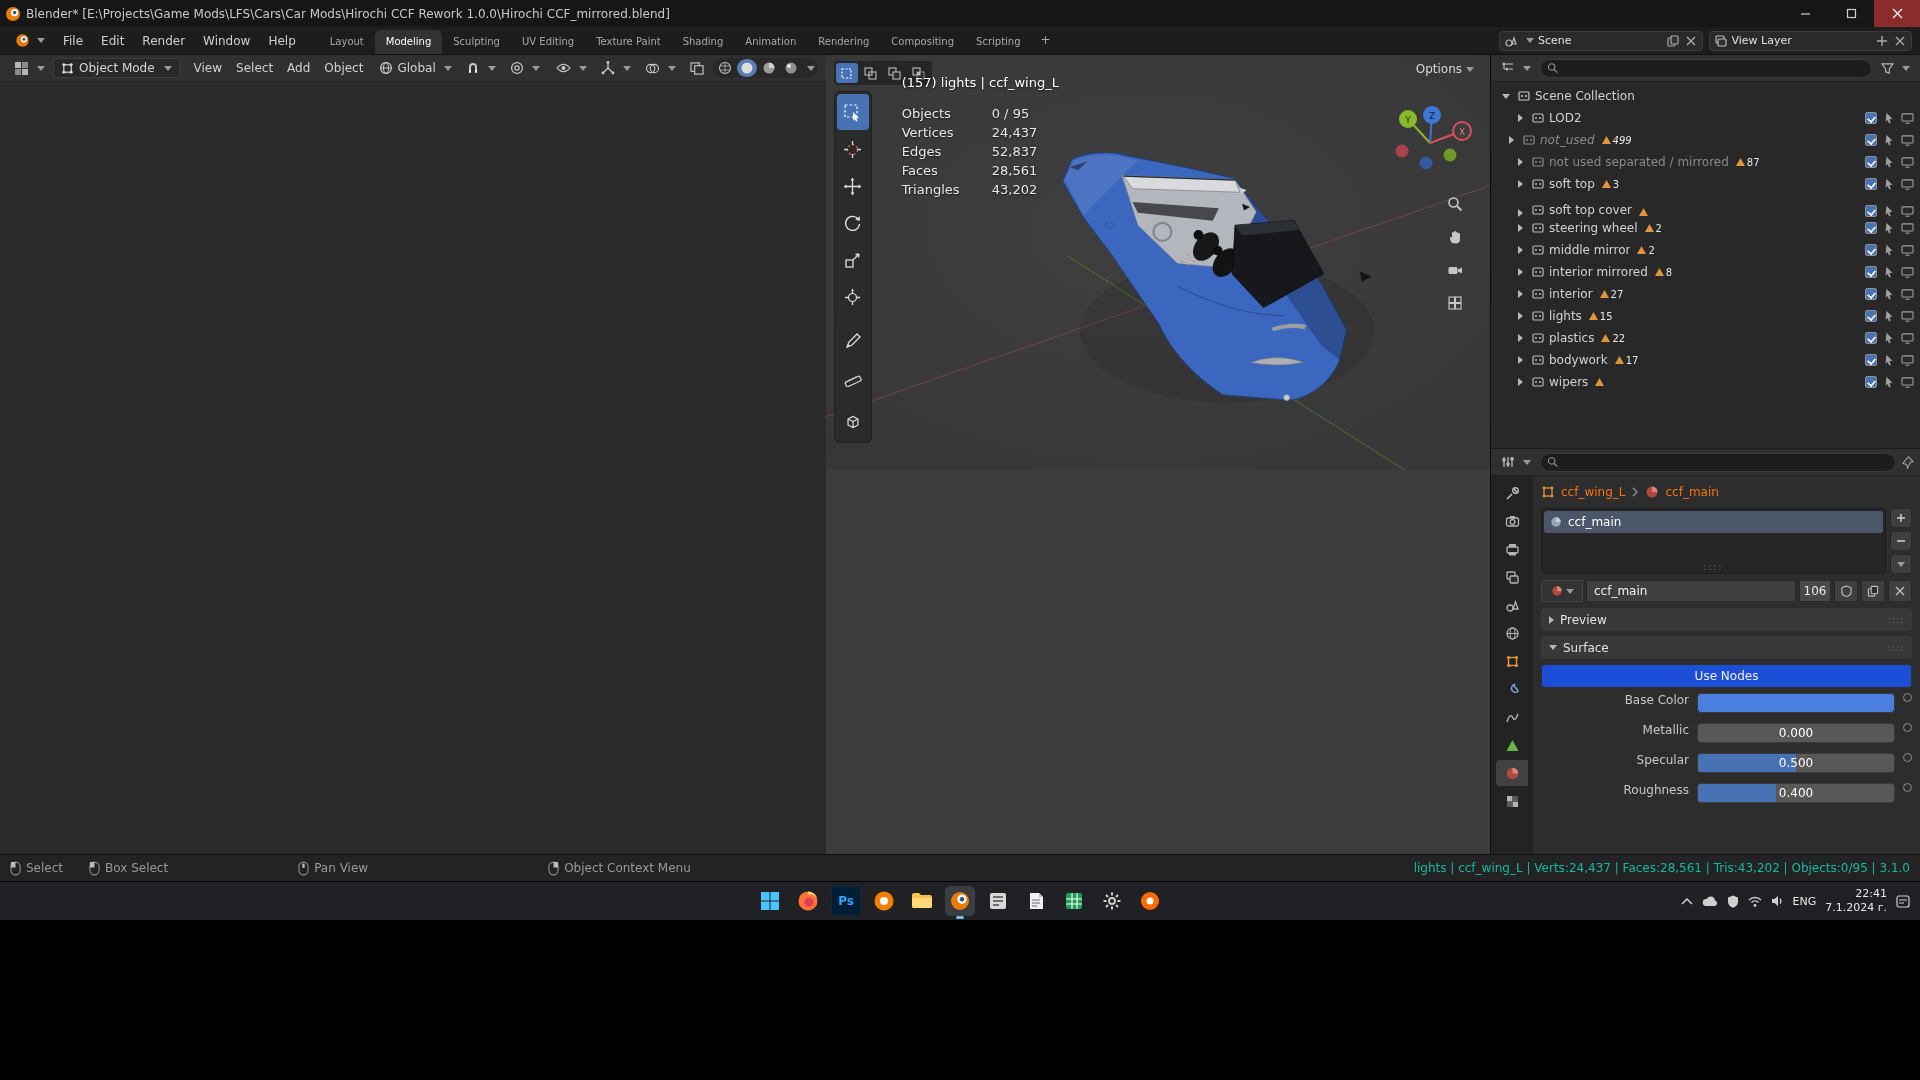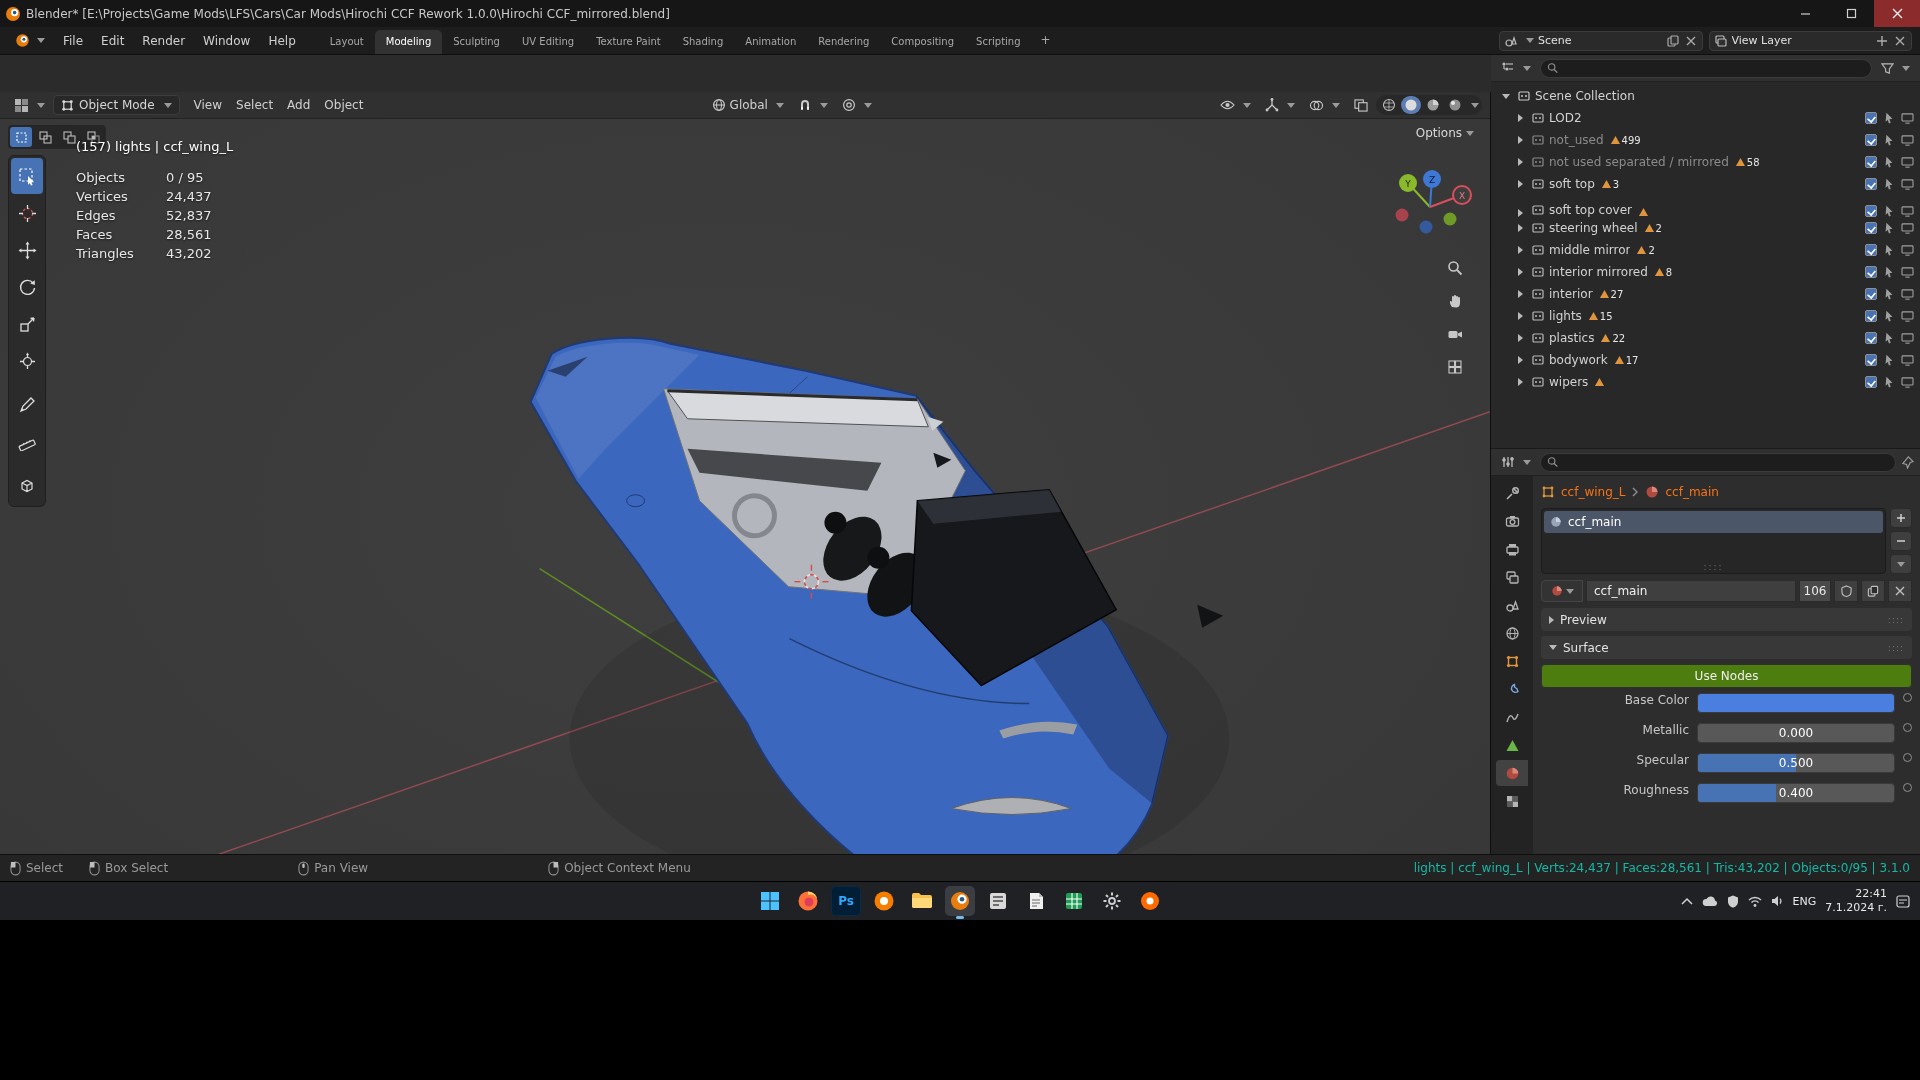--- a/index.html
+++ b/index.html
@@ -30,21 +30,21 @@
   .ws-tab { padding:6px 11px 7px; color:#a8a8a8; font-size:10px; border-radius:5px 5px 0 0; white-space:nowrap; }
   .ws-tab.active { background:#323232; color:#fff; }
   .ws-add { padding:6px 9px 7px; color:#a8a8a8; }
   .mb-right { width:429px; flex:0 0 auto; display:flex; gap:6px; padding:0 8px; }
   .id-widget { display:flex; align-items:center; background:#2a2a2a; border:1px solid #3c3c3c; border-radius:4px; height:20px; padding:0 4px; gap:4px; flex:1; }
   .id-widget .nm { color:#e0e0e0; flex:1; font-size:11px; white-space:nowrap; overflow:hidden; }
   .mini-ic { width:14px; height:14px; flex:0 0 auto; }
 
   
   .content { display:flex; flex:1 1 auto; min-height:0; }
-  .left-col { width:1491px; display:flex; flex-direction:column; border-right:1px solid #0d0d0d;margin-top:37px; }
+  .left-col { width:1491px; display:flex; border-right:1px solid #0d0d0d; }
   .right-col { width:429px; display:flex; flex-direction:column; background:#282828; }
 
   
   .vp-header { height:27px; background:#303030; border-bottom:1px solid #222; display:flex; align-items:center; padding:0 8px; gap:2px; flex:0 0 auto; }
   .vh-btn { display:flex; align-items:center; gap:4px; padding:3px 6px; border-radius:3px; color:#d0d0d0; }
   .mode-dd { background:#282828; border:1px solid #3d3d3d; border-radius:4px; display:flex; align-items:center; gap:5px; padding:2px 7px; margin-right:6px; }
   .vh-spacer { flex:1; }
   .shade-group { display:flex; align-items:center; background:#282828; border-radius:10px; padding:1px 3px; gap:2px; }
   .shade-btn { width:20px; height:18px; border-radius:9px; display:flex; align-items:center; justify-content:center; }
   .shade-btn.active { background:#5b7db1; }
@@ -104,21 +104,21 @@
   .slot-grip { position:absolute; bottom:1px; left:50%; transform:translateX(-50%); color:#707070; font-size:9px; letter-spacing:2px; }
   .slot-ops { display:flex; flex-direction:column; gap:3px; width:22px; }
   .sq-btn { width:22px; height:20px; background:#3f3f3f; border:1px solid #2a2a2a; border-radius:4px; display:flex; align-items:center; justify-content:center; }
   .mat-row { display:flex; align-items:center; gap:3px; height:24px; }
   .browse-btn { width:42px; height:22px; background:#333; border:1px solid #444; border-radius:4px 0 0 4px; display:flex; align-items:center; justify-content:center; gap:3px; }
   .name-field { flex:1; height:22px; background:#3f3f3f; border:1px solid #2a2a2a; display:flex; align-items:center; padding:0 7px; color:#f0f0f0; }
   .users-btn { height:22px; min-width:32px; background:#4a4a4a; border:1px solid #2a2a2a; display:flex; align-items:center; justify-content:center; color:#e8e8e8; }
   .mini-btn { width:24px; height:22px; background:#3f3f3f; border:1px solid #2a2a2a; display:flex; align-items:center; justify-content:center; }
   .panel-hdr { height:23px; background:#383838; border-radius:4px; display:flex; align-items:center; gap:6px; padding:0 8px; color:#e3e3e3; }
   .panel-hdr .grip { margin-left:auto; color:#6f6f6f; font-size:9px; letter-spacing:1px; }
-  .usenodes { height:24px; background:#4d7c0f; border:1px solid #303030; border-radius:4px; display:flex; align-items:center; justify-content:center; color:#efefef;text-align:center; }
+  .usenodes { height:24px; background:#1d4ed8; border:1px solid #303030; border-radius:4px; display:flex; align-items:center; justify-content:center; color:#efefef;text-align:center; }
   .field-row { display:flex; height:25px; gap:8px; }
   .field-label { width:148px; text-align:right; color:#c7c7c7; flex:0 0 auto; }
   .widget { flex:1; height:20px; border-radius:4px; position:relative; overflow:hidden; background:#585858; border:1px solid #3a3a3a; }
   .widget .fill { position:absolute; left:0; top:0; bottom:0; background:#4772b3; }
   .widget .val { position:absolute; inset:0; display:flex; align-items:center; justify-content:center; color:#fff; font-size:12px; }
   .anim-dot { width:9px; height:9px; border:1.5px solid #8f8f8f; border-radius:50%; flex:0 0 auto; }
 
   
   .statusbar { height:27px; background:#232323; border-top:1px solid #0f0f0f; display:flex; align-items:center; padding:0 10px; flex:0 0 auto; color:#9a9a9a; }
   .hint { display:flex; align-items:center; gap:5px; }
@@ -618,21 +618,21 @@
             <svg width="12" height="12" viewBox="0 0 14 14">
                 <path d="M4,1 L11,8 L7.5,8.5 L9,12.5 L7,13.3 L5.5,9.3 L3,11.5 Z" fill="#9f9f9f"></path>
               </svg>
             <svg width="13" height="11" viewBox="0 0 15 13">
                 <rect x="1" y="1" width="13" height="8.5" rx="1" fill="none" stroke="#9f9f9f" stroke-width="1.3"></rect>
                 <line x1="5" y1="12" x2="10" y2="12" stroke="#9f9f9f" stroke-width="1.3"></line>
               </svg>
           </span>
         </div>
 
-        <div class="ol-row dim" style="padding-left:22px;">
+        <div class="ol-row dim" style="padding-left:13px;font-style:italic;">
           <span class="ol-indent">
               <span class="tri-r"></span>
             </span>
           <svg width="14" height="14" viewBox="0 0 14 14">
               <rect x="2" y="3" width="10" height="8" rx="1" fill="none" stroke="#8a8a8a" stroke-width="1.2"></rect>
               <circle cx="5" cy="7" r="1" fill="#8a8a8a"></circle>
               <circle cx="9" cy="7" r="1" fill="#8a8a8a"></circle>
             </svg>
           <span class="name">not_used</span>
           <span class="ol-badge">
@@ -660,21 +660,21 @@
           <svg width="14" height="14" viewBox="0 0 14 14">
               <rect x="2" y="3" width="10" height="8" rx="1" fill="none" stroke="#8a8a8a" stroke-width="1.2"></rect>
               <circle cx="5" cy="7" r="1" fill="#8a8a8a"></circle>
               <circle cx="9" cy="7" r="1" fill="#8a8a8a"></circle>
             </svg>
           <span class="name">not used separated / mirrored</span>
           <span class="ol-badge">
               <svg width="11" height="10" viewBox="0 0 12 11">
                 <path d="M6,1 L11,10 H1 Z" fill="#e0953d"></path>
               </svg>
-              <span class="cnt">58</span>
+              <span class="cnt">87</span>
             </span>
           <span class="ol-toggles">
             <span class="cbx"></span>
             <svg width="12" height="12" viewBox="0 0 14 14">
                 <path d="M4,1 L11,8 L7.5,8.5 L9,12.5 L7,13.3 L5.5,9.3 L3,11.5 Z" fill="#9f9f9f"></path>
               </svg>
             <svg width="13" height="11" viewBox="0 0 15 13">
                 <rect x="1" y="1" width="13" height="8.5" rx="1" fill="none" stroke="#9f9f9f" stroke-width="1.3"></rect>
                 <line x1="5" y1="12" x2="10" y2="12" stroke="#9f9f9f" stroke-width="1.3"></line>
               </svg>

